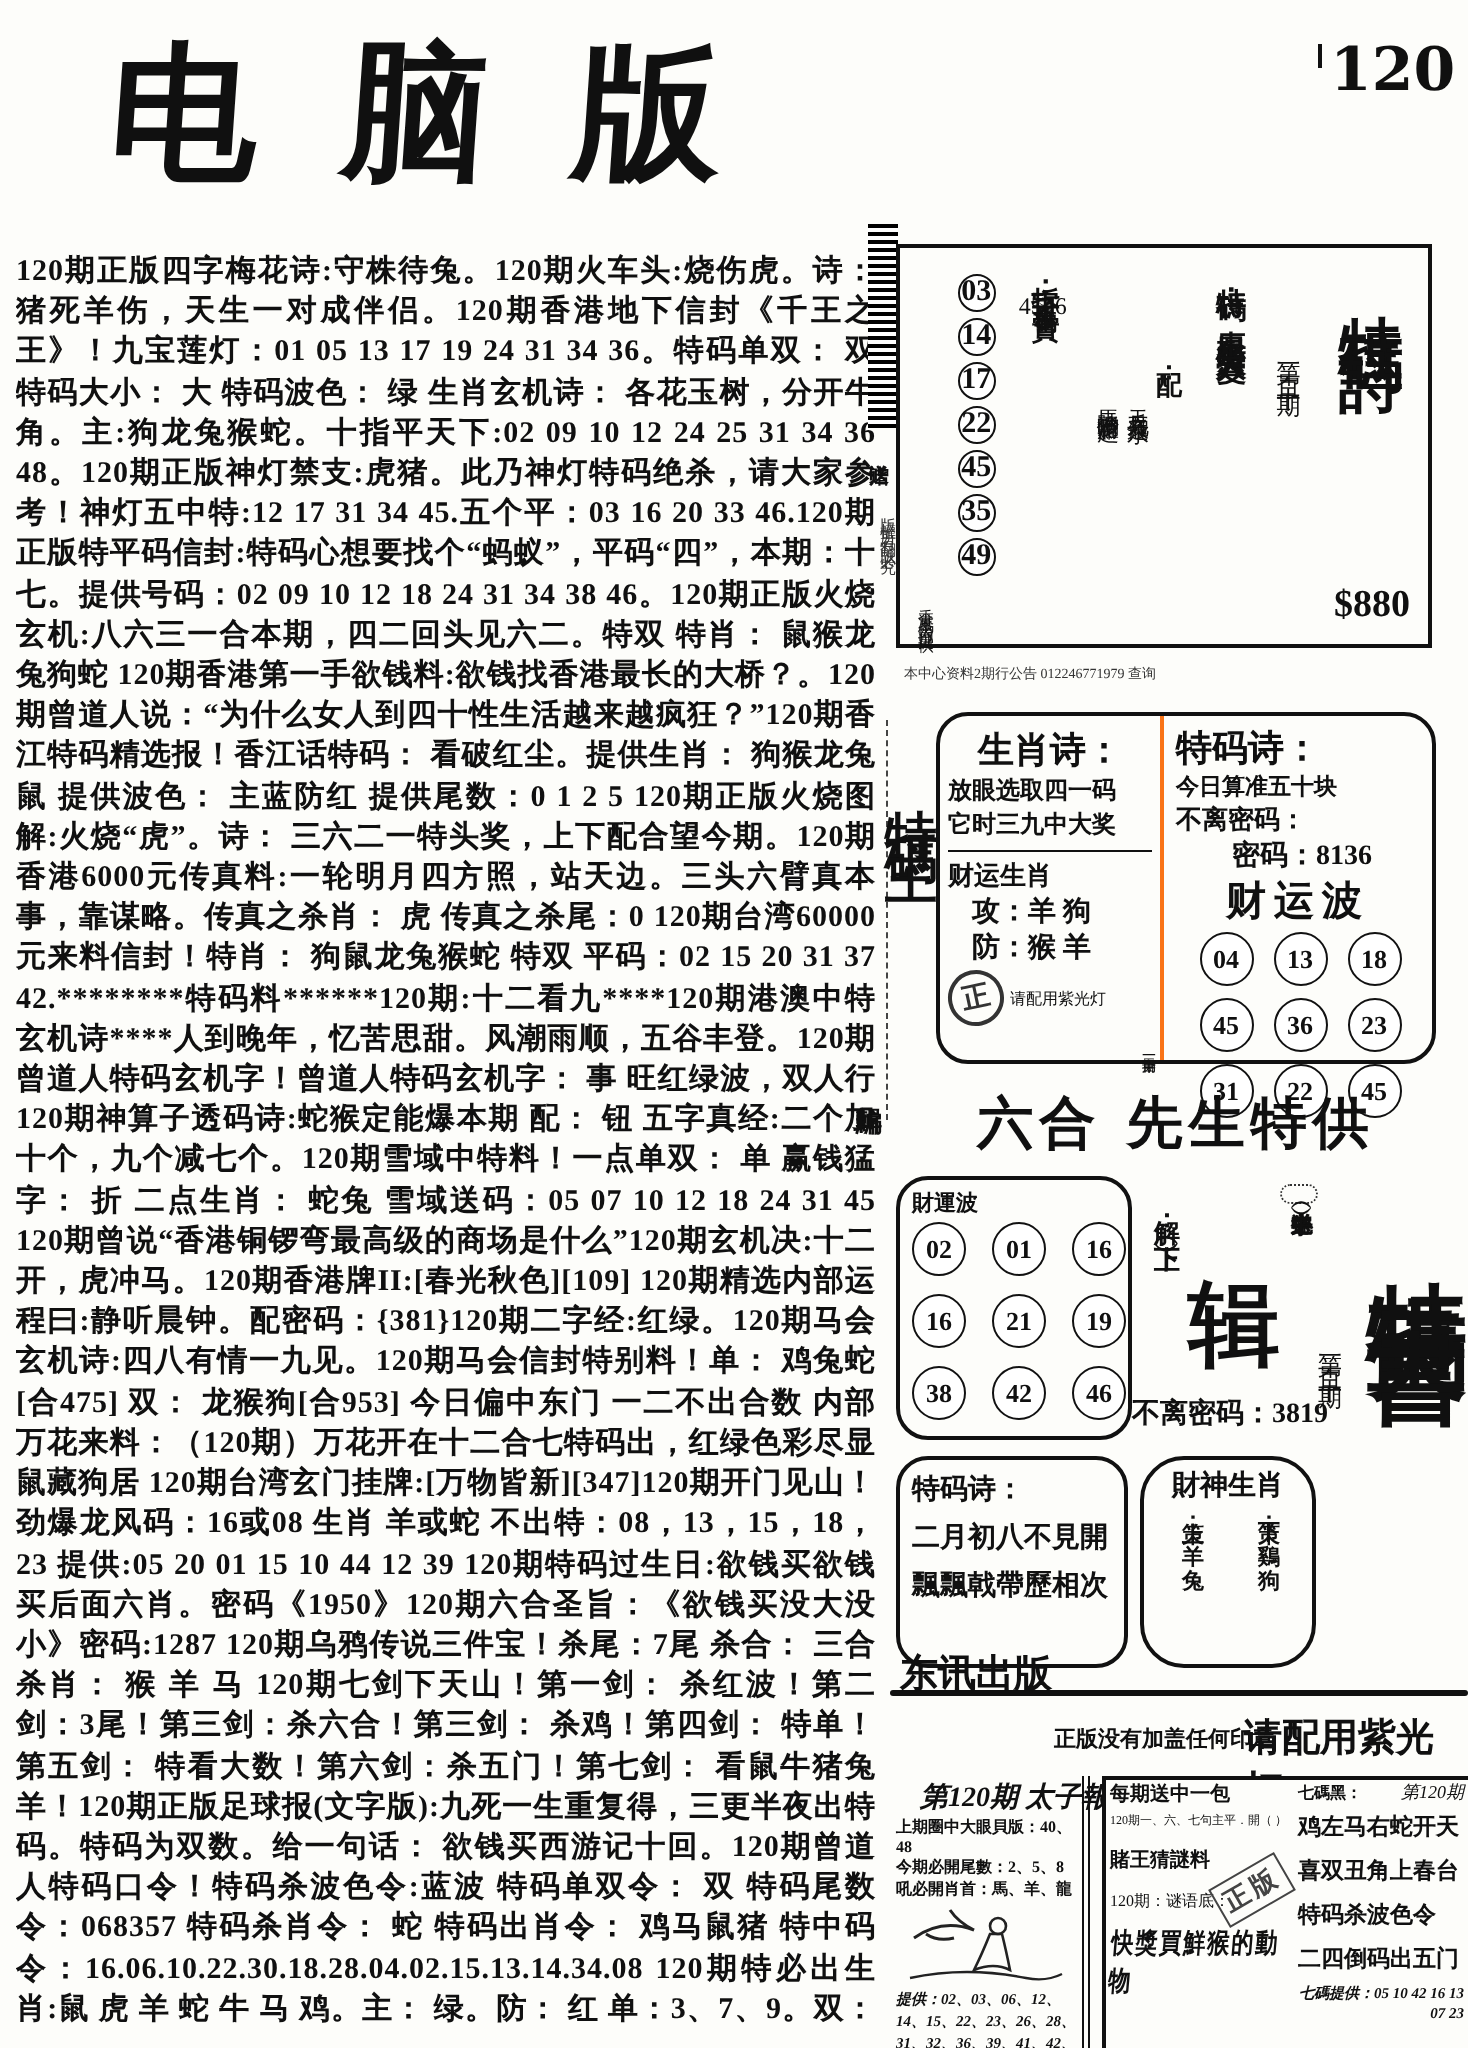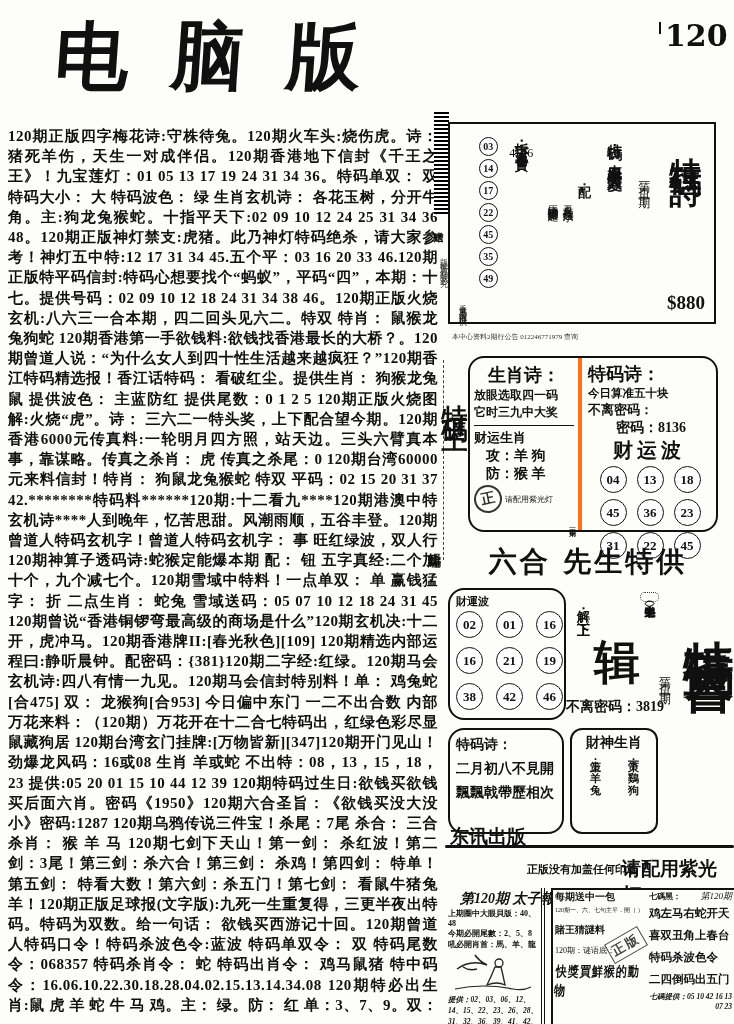--- a/index.html
+++ b/index.html
@@ -7,21 +7,21 @@
         font-family:"Liberation Serif","DejaVu Serif",serif;overflow:hidden;}
   .abs{position:absolute;}
   .b{font-weight:bold;}
   .v{writing-mode:vertical-rl;text-orientation:upright;}
   .main-text{text-align:justify;font-weight:bold;font-size:15px;line-height:20.2px;
              letter-spacing:.5px;overflow:hidden;}
   .box{border:2px solid #111;background:#fdfdfa;}
   .rbox{border:2px solid #111;border-radius:16px;background:#fdfdfa;}
   .circle{display:inline-flex;align-items:center;justify-content:center;
           border:1.5px solid #111;border-radius:50%;font-weight:bold;background:#fff;}
-  .circ-sm{width:17px;height:17px;font-size:10px;margin:1.5px 0;}
+  .circ-sm{width:17px;height:17px;font-size:15px;margin:1.5px 0;}
   .circ-md{width:25px;height:25px;font-size:13px;}
   .grid3{display:grid;grid-template-columns:repeat(3,25px);gap:6px 12px;}
   .grid3b{display:grid;grid-template-columns:repeat(3,26px);gap:9px 14px;}
   .barcode{background:repeating-linear-gradient(to bottom,#000 0 2px,#fff 2px 4px);}
   .col{display:flex;flex-direction:column;align-items:center;}
   .seal{display:inline-flex;align-items:center;justify-content:center;
         border:2px solid #333;border-radius:50%;color:#333;font-weight:bold;}
   .fine{color:#333;}
   .hline{background:#111;}
 </style>
@@ -73,21 +73,21 @@
       <span class="circle circ-sm">35</span>
       <span class="circle circ-sm">49</span>
     </div>
     <span class="v" style="font-size:8px;align-self:flex-end;letter-spacing:2px;">香港馬會內部提供</span>
   </div>
   <div class="abs fine" style="left:452px;top:332px;width:262px;font-size:7px;white-space:nowrap;overflow:hidden;">本中心资料2期行公告 012246771979 查询</div>
 
   <div class="abs v b" style="left:438px;top:384px;font-size:26px;letter-spacing:12px;font-family:'DejaVu Serif',serif;">特碼王</div>
 
   <div class="abs rbox" style="left:468px;top:356px;width:250px;height:176px;display:flex;box-sizing:border-box;">
-    <div style="width:112px;border-right:4px solid #f97316;padding:5px 4px;box-sizing:border-box;position:relative;">
+    <div style="width:112px;border-right:2px solid #f97316;padding:5px 4px;box-sizing:border-box;position:relative;">
       <div class="b" style="font-size:18px;text-align:center;">生肖诗：</div>
       <div class="b" style="font-size:12px;">放眼选取四一码</div>
       <div class="b" style="font-size:12px;border-bottom:1.5px solid #111;padding-bottom:4px;">它时三九中大奖</div>
       <div class="b" style="font-size:13px;margin-top:3px;">财运生肖</div>
       <div class="b" style="font-size:14px;margin-left:12px;">攻：羊 狗</div>
       <div class="b" style="font-size:14px;margin-left:12px;">防：猴 羊</div>
       <div style="display:flex;align-items:center;margin-top:2px;">
         <span class="seal" style="width:24px;height:24px;font-size:14px;transform:rotate(-12deg);">正</span>
         <span style="font-size:8px;margin-left:3px;">请配用紫光灯</span>
       </div>
@@ -135,21 +135,21 @@
   <div class="abs b" style="left:594px;top:632px;font-size:46px;font-family:'DejaVu Serif',serif;">辑</div>
   <div class="abs v b" style="left:640px;top:592px;font-size:11px;border:1.5px dotted #333;padding:4px 1px;border-radius:8px;">先生送字（必中）</div>
   <div class="abs b" style="left:566px;top:698px;font-size:14px;">不离密码：3819</div>
 
   <div class="abs rbox" style="left:448px;top:728px;width:116px;height:106px;padding:6px;box-sizing:border-box;">
     <div class="b" style="font-size:14px;">特码诗：</div>
     <div class="b" style="font-size:14px;margin-top:6px;">二月初八不見開</div>
     <div class="b" style="font-size:14px;margin-top:6px;">飄飄戟帶歷相次</div>
   </div>
 
-  <div class="abs rbox" style="left:570px;top:728px;width:88px;height:106px;padding:4px;box-sizing:border-box;border-radius:12px;">
+  <div class="abs rbox" style="left:570px;top:728px;width:88px;height:106px;padding:4px;box-sizing:border-box;border-radius:22px;">
     <div class="b" style="font-size:14px;text-align:center;">財神生肖</div>
     <div style="display:flex;justify-content:space-around;">
       <span class="v b" style="font-size:11px;">上策：羊 兔</span>
       <span class="v b" style="font-size:11px;">下策：鷄 狗</span>
     </div>
   </div>
 
   <div class="abs v" style="left:656px;top:668px;font-size:12px;letter-spacing:3px;">第一百二十期</div>
   <div class="abs v b" style="left:676px;top:600px;font-size:50px;letter-spacing:8px;font-family:'DejaVu Serif',serif;">特碼天書</div>
 

